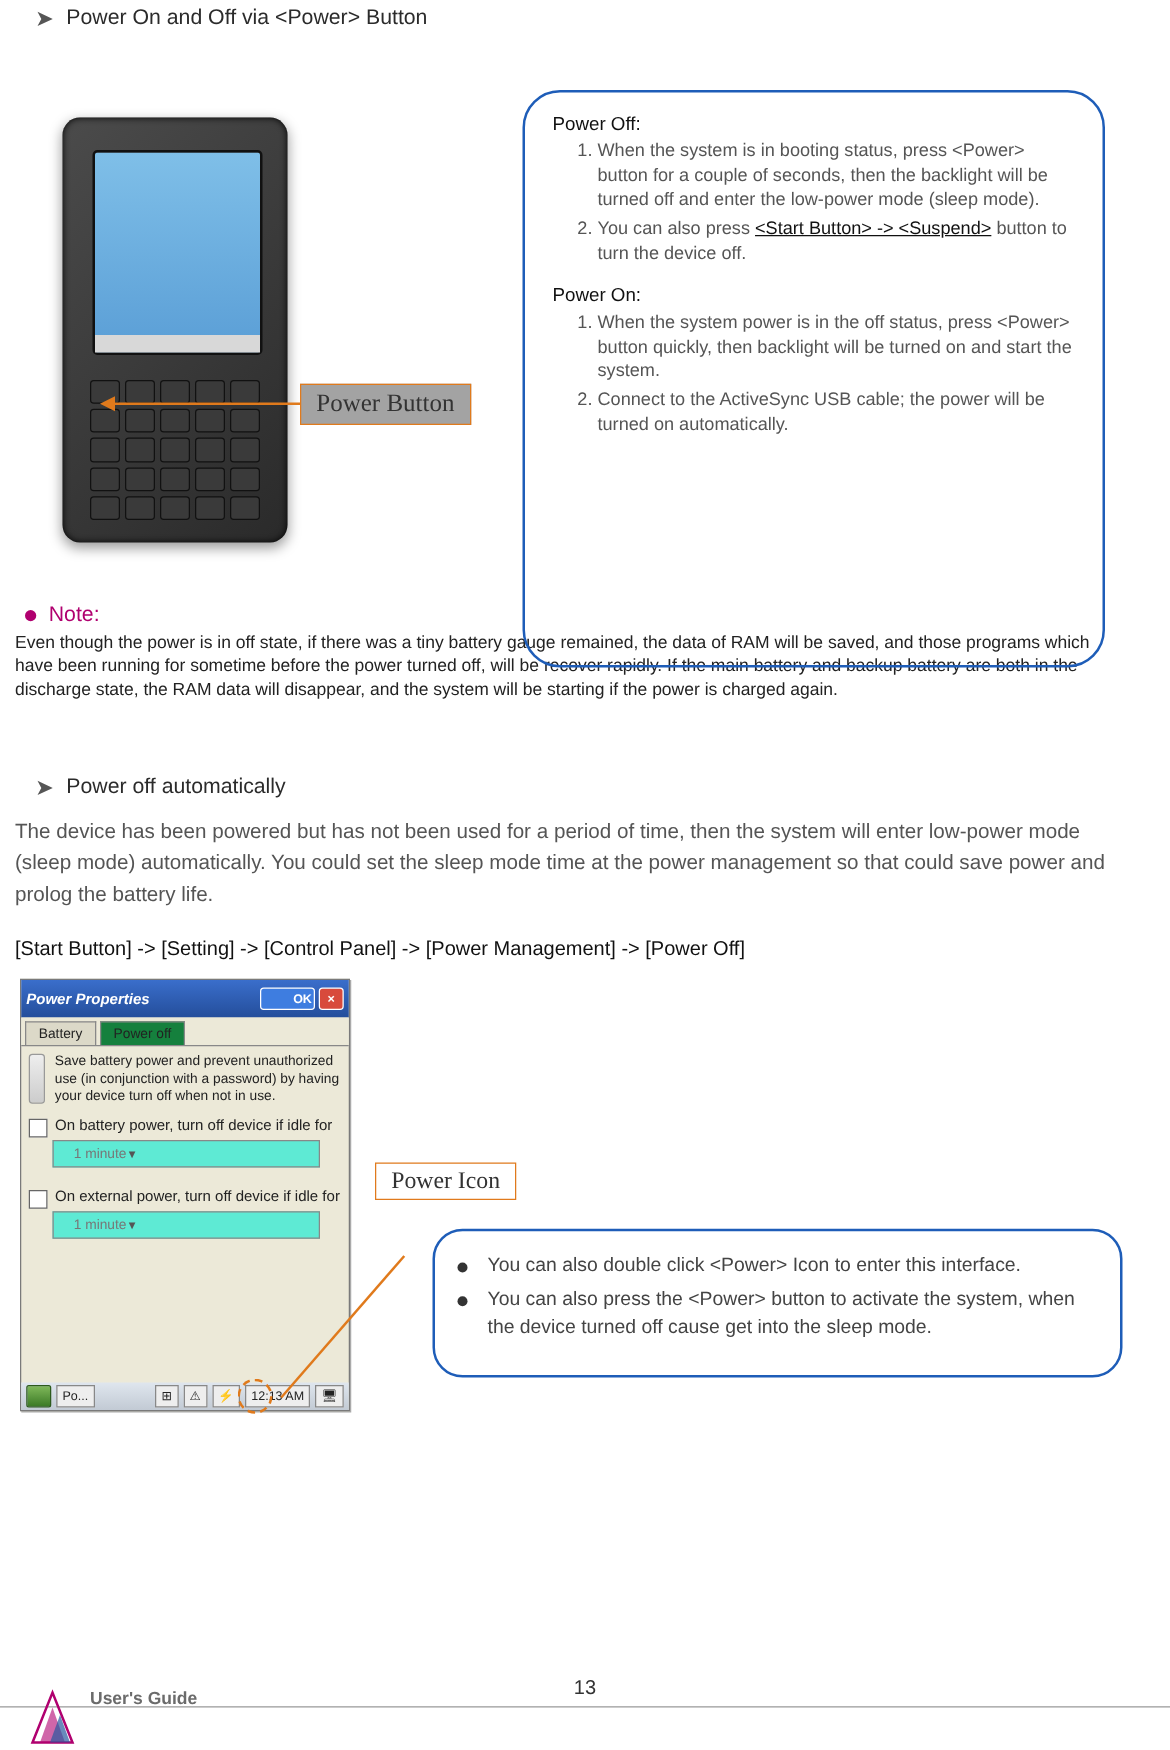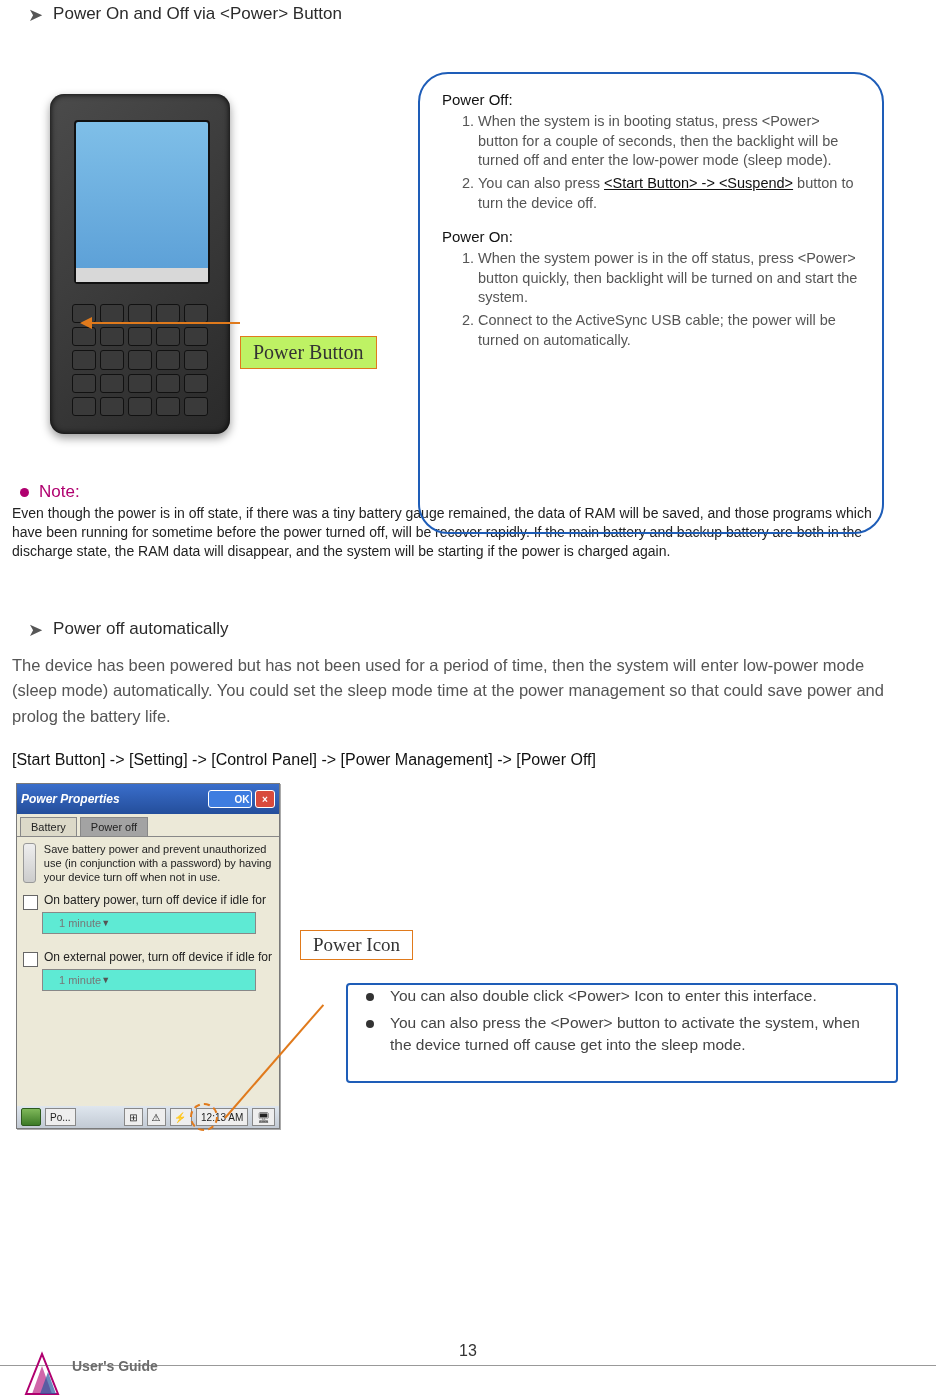--- a/index.html
+++ b/index.html
@@ -48,21 +48,21 @@
   }
   .device .keys div{background:#3a3a3a;border:1px solid #111;border-radius:3px;}
   .pb-arrow{
     position:absolute;left:70px;top:283px;width:0;height:0;
     border-top:6px solid transparent;border-bottom:6px solid transparent;border-right:12px solid #e07a1c;
   }
   .pb-line{position:absolute;left:82px;top:288px;width:148px;height:2px;background:#e07a1c;}
   .pb-label{
     position:absolute;left:230px;top:273px;
     border:1px solid var(--orange);padding:4px 12px;
-    font-family:"Times New Roman",serif;font-size:20px;color:#333;background:#bef264;margin-top:29px;
+    font-family:"Times New Roman",serif;font-size:20px;color:#333;background:#a3a3a3;
   }
 
   .roundbox{
     position:absolute;left:408px;top:38px;width:466px;height:462px;
     border:2px solid var(--blue);border-radius:30px;
     padding:16px 20px 10px 22px;box-sizing:border-box;
     font-size:14.5px;line-height:1.35;color:#555;
   }
   .roundbox .bh{color:#111;font-weight:500;font-size:15px;margin-bottom:2px;}
   .roundbox ol{margin:0 0 14px 0;padding-left:36px;}
@@ -91,21 +91,21 @@
   .titlebar{
     height:30px;background:linear-gradient(#3a6ecb,#244e9b);
     display:flex;align-items:center;justify-content:space-between;
     padding:0 4px;color:#fff;font-weight:bold;font-style:italic;font-size:12px;
   }
   .tbtn{display:flex;gap:3px;}
   .tb{width:18px;height:16px;border:1px solid #fff;border-radius:3px;display:flex;align-items:center;justify-content:center;font-size:10px;font-style:normal;}
   .tb.ok{background:#3e7de0;padding-left:24px;}
   .tb.close{background:#d84a3c;}
   .tabrow{display:flex;border-bottom:1px solid #888;background:#ece9d8;padding-top:3px;}
-  .tab{padding:3px 10px;border:1px solid #888;border-bottom:none;margin-left:3px;background:#a3a3a3;font-size:11px;}
+  .tab{padding:3px 10px;border:1px solid #888;border-bottom:none;margin-left:3px;background:#15803d;font-size:11px;}
   .tab.inactive{background:#dcd9c8;}
   .panel{padding:6px 6px 4px 6px;}
   .iconrow{display:flex;gap:8px;align-items:flex-start;margin-bottom:8px;}
   .picon{width:30px;height:38px;background:linear-gradient(#eee,#ccc);border:1px solid #999;border-radius:3px;}
   .desc{font-size:11px;line-height:1.25;}
   .chkrow{display:flex;align-items:flex-start;gap:6px;margin:6px 0 2px 0;}
   .chk{width:13px;height:13px;border:1px solid #666;background:#fff;margin-top:2px;flex:0 0 auto;}
   .sel{width:180px;height:20px;border:1px solid #888;background:#5eead4;margin-left:19px;display:flex;align-items:center;justify-content:flex-start;padding:0 16px;color:#777;font-size:11px;}
   .sel .arr{font-size:9px;color:#555;}
   .wtask{position:absolute;left:0;right:0;bottom:0;height:22px;background:linear-gradient(#dfe6ee,#c2cad4);display:flex;align-items:center;gap:4px;font-size:10px;padding:0 4px;}
@@ -113,34 +113,34 @@
   .wtask .chip{height:16px;padding:0 4px;border:1px solid #888;background:#eee;display:flex;align-items:center;}
 
   
   .iconlabel{
     position:absolute;left:290px;top:147px;
     border:1px solid var(--orange);padding:3px 12px;
     font-family:"Times New Roman",serif;font-size:19px;color:#333;background:#fff;
   }
   .l1{position:absolute;left:215px;top:334px;width:150px;height:2px;background:var(--orange);transform:rotate(-49deg);transform-origin:left center;}
   .rb2{
-    position:absolute;left:336px;top:200px;width:552px;height:100px;
-    border:2px solid var(--blue);border-radius:4px;
-    padding:0 18px;box-sizing:border-box;font-size:15.5px;color:#444;line-height:1.45;
+    position:absolute;left:336px;top:200px;width:552px;height:119px;
+    border:2px solid var(--blue);border-radius:24px;
+    padding:17px 18px;box-sizing:border-box;font-size:15.5px;color:#444;line-height:1.45;
   }
   .rb2 .b{display:flex;gap:16px;align-items:flex-start;margin-bottom:4px;}
   .bdot{width:8px;height:8px;border-radius:50%;background:#333;margin-top:8px;flex:0 0 auto;}
 
   
   .footer{
     position:absolute;left:0;right:0;bottom:30px;
     border-top:1px solid #999;padding-top:4px;
   }
   .pnum{position:absolute;left:0;right:0;top:-24px;text-align:center;font-size:16px;color:#333;}
-  .flogo{position:absolute;left:18px;bottom:-26px;display:flex;align-items:flex-end;gap:6px;}
+  .flogo{position:absolute;left:18px;bottom:-26px;display:flex;align-items:flex-start;gap:6px;}
   .tri{display:inline-block;}
   .tri svg{display:block;}
   .ug{color:var(--lighttext);font-size:14px;font-weight:bold;margin-bottom:22px;}
   .dashed-circle{
     position:absolute;width:24px;height:24px;border:2px dashed var(--orange);border-radius:50%;
   }
 </style>
 </head>
 <body>
 

